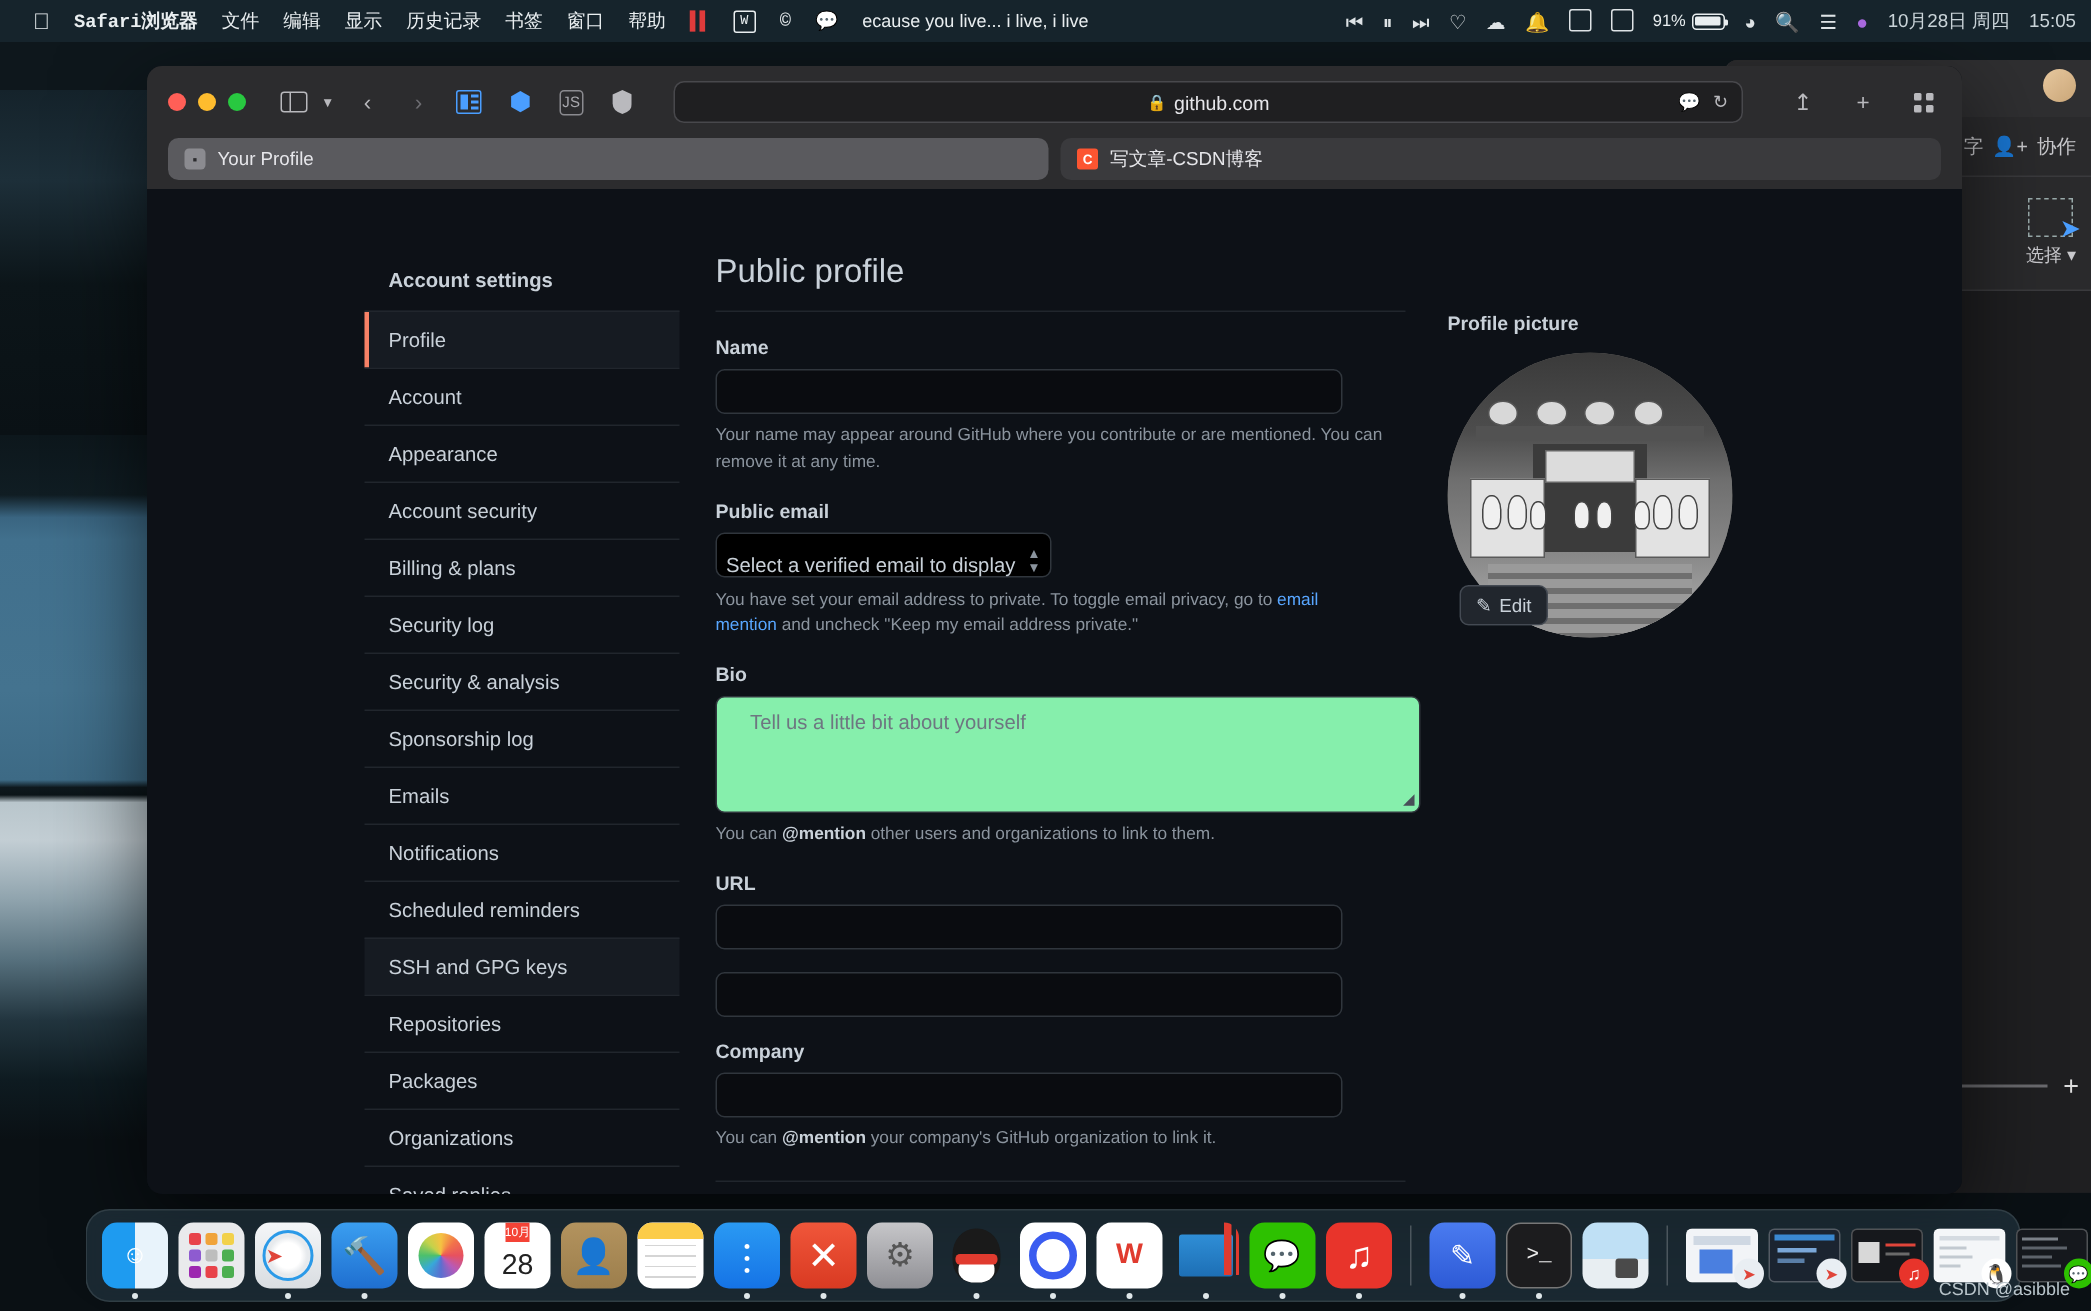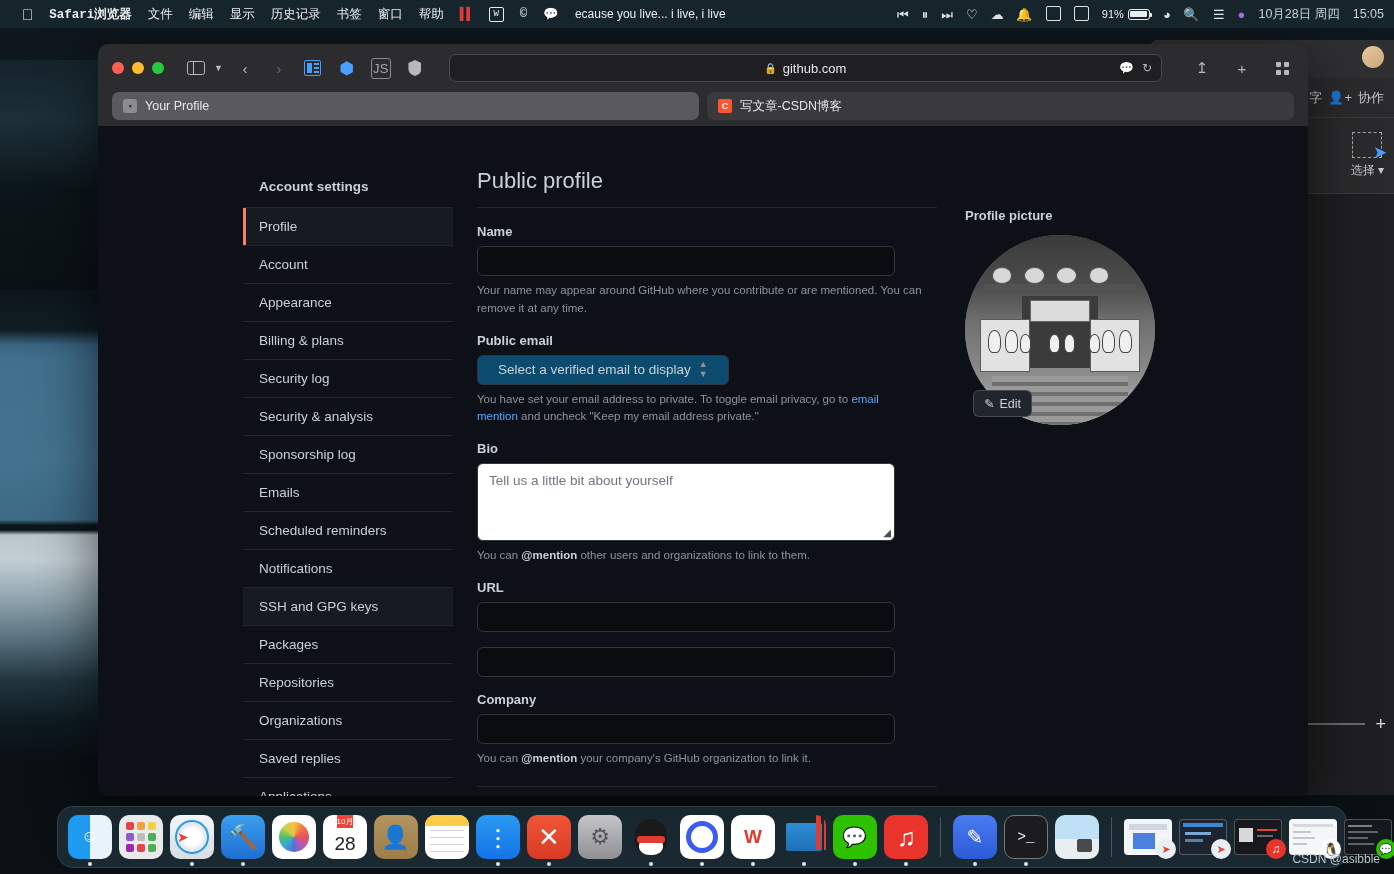--- a/index.html
+++ b/index.html
@@ -104,21 +104,21 @@
           width:24px; height:24px; cursor:default; }
   .tbtn.dim { color:#6d6d72; }
   .sidebar-ic { width:18px; height:14px; border:1.4px solid #b9b9bd; border-radius:2.5px; position:relative; }
   .sidebar-ic::after { content:""; position:absolute; left:5px; top:0; bottom:0; width:1.4px; background:#b9b9bd;}
   .chev { font-size:9px; color:#b9b9bd; margin-left:-4px; }
   .readic { width:17px;height:16px; border:1.6px solid #4a9eff; border-radius:2px; position:relative;}
   .readic::before{content:"";position:absolute;left:2px;top:2px;width:5px;height:10px;background:#4a9eff;}
   .readic::after{content:"";position:absolute;left:9px;top:2px;width:5px;height:2px;background:#4a9eff;
     box-shadow:0 4px 0 #4a9eff, 0 8px 0 #4a9eff;}
   .cubeic { color:#4a9eff; font-size:17px; }
-  .jsic { font-size:13px; color:#a8a8ad; border:1.3px solid #8b8b90; border-radius:3px; padding:2px 1px; letter-spacing:.3px;}
+  .jsic { font-size:10px; color:#a8a8ad; border:1.3px solid #8b8b90; border-radius:3px; padding:2px 1px; letter-spacing:.3px;}
   .shieldic { width:13px;height:16px;background:#b9b9bd;
      -webkit-clip-path:path('M6.5 0 L13 3 L13 9 Q13 14 6.5 16 Q0 14 0 9 L0 3 Z');
      clip-path:path('M6.5 0 L13 3 L13 9 Q13 14 6.5 16 Q0 14 0 9 L0 3 Z');}
   .urlbar {
     flex:1; height:28px; background:#1f1f21; border:1px solid #48484c; border-radius:7px;
     display:flex; align-items:center; justify-content:center; position:relative;
     margin: 0 12px; max-width:none;
   }
   .urlbar .urltxt { color:#e6e6ea; font-size:13px; display:flex; align-items:center; gap:5px; font-weight:500;}
   .lock { font-size:10.5px; }
@@ -160,32 +160,32 @@
   .gh-main { flex:1; padding: 10px 0 0 24px; display:flex; }
   .gh-form { width:460px; flex:none; }
   .gh-title { font-size:22px; font-weight:400; color:#c9d1d9; padding-bottom:13px; }
   .hr { height:1px; background:#21262d; margin-bottom:16px; }
   .hr2 { height:1px; background:#21262d; margin:18px 0 0; }
   .flabel { font-size:13px; font-weight:bold; color:#c9d1d9; margin-bottom:7px; }
   .finput {
     width:418px; height:30px; background:#0a0c10; border:1px solid #30363d; border-radius:6px;
   }
   .ftext {
-    width:418px; height:78px; background:#ffffff; border:1px solid #30363d; border-radius:6px;
-    color:#6e7681; font-size:13.5px; padding:9px 11px; position:relative;
+    width:470px; height:78px; background:#86efac; border:1px solid #30363d; border-radius:6px;
+    color:#6e7681; font-size:13.5px; padding:9px 22px; position:relative;
   }
   .ftext .grip { position:absolute; right:3px; bottom:2px; color:#484f58; font-size:10px; }
   .fhelp { font-size:11.5px; color:#8b949e; margin-top:6px; line-height:1.55; width:445px; }
   .fhelp b { color:#c9d1d9; }
   .fhelp a { color:#58a6ff; text-decoration:none; }
   .fgroup { margin-bottom:15px; }
   .fselect {
-    display:inline-flex; align-items:center; gap:8px;
-    height:30px; background:#0c4a6e; border:1px solid #30363d; border-radius:6px;
-    color:#c9d1d9; font-size:13.5px; padding:0 20px;
+    display:inline-flex; align-items:flex-end; gap:8px;
+    height:30px; background:#000000; border:1px solid #30363d; border-radius:6px;
+    color:#c9d1d9; font-size:13.5px; padding:0 6px;
   }
   .fselect .arrows { font-size:9px; line-height:1.05; display:flex; flex-direction:column; color:#8b949e;}
 
   .gh-aside { width:250px; padding: 40px 0 0 28px; flex:none; }
   .aside-title { font-size:13px; font-weight:bold; color:#c9d1d9; margin-bottom:12px; }
   .avatar-wrap { position:relative; width:190px; height:190px; }
   .avatar {
     width:190px; height:190px; border-radius:50%; overflow:hidden;
     background:#111; position:relative;
   }
@@ -414,30 +414,31 @@
     </div>
   </div>
 
   <div class="gh-page">
    <div class="gh-inner">
     <div class="gh-side">
       <div class="side-head">Account settings</div>
       <div class="side-item sel"><span>Profile</span></div>
       <div class="side-item"><span>Account</span></div>
       <div class="side-item"><span>Appearance</span></div>
+      <div class="side-item"><span>Account security</span></div>
       <div class="side-item"><span>Billing &amp; plans</span></div>
       <div class="side-item"><span>Security log</span></div>
       <div class="side-item"><span>Security &amp; analysis</span></div>
       <div class="side-item"><span>Sponsorship log</span></div>
       <div class="side-item"><span>Emails</span></div>
+      <div class="side-item"><span>Notifications</span></div>
       <div class="side-item"><span>Scheduled reminders</span></div>
-      <div class="side-item"><span>Notifications</span></div>
       <div class="side-item hover"><span>SSH and GPG keys</span></div>
+      <div class="side-item"><span>Repositories</span></div>
       <div class="side-item"><span>Packages</span></div>
-      <div class="side-item"><span>Repositories</span></div>
       <div class="side-item"><span>Organizations</span></div>
       <div class="side-item"><span>Saved replies</span></div>
       <div class="side-item"><span>Applications</span></div>
     </div>
 
     <div class="gh-main">
       <div class="gh-form">
         <div class="gh-title">Public profile</div>
         <div class="hr"></div>
 

